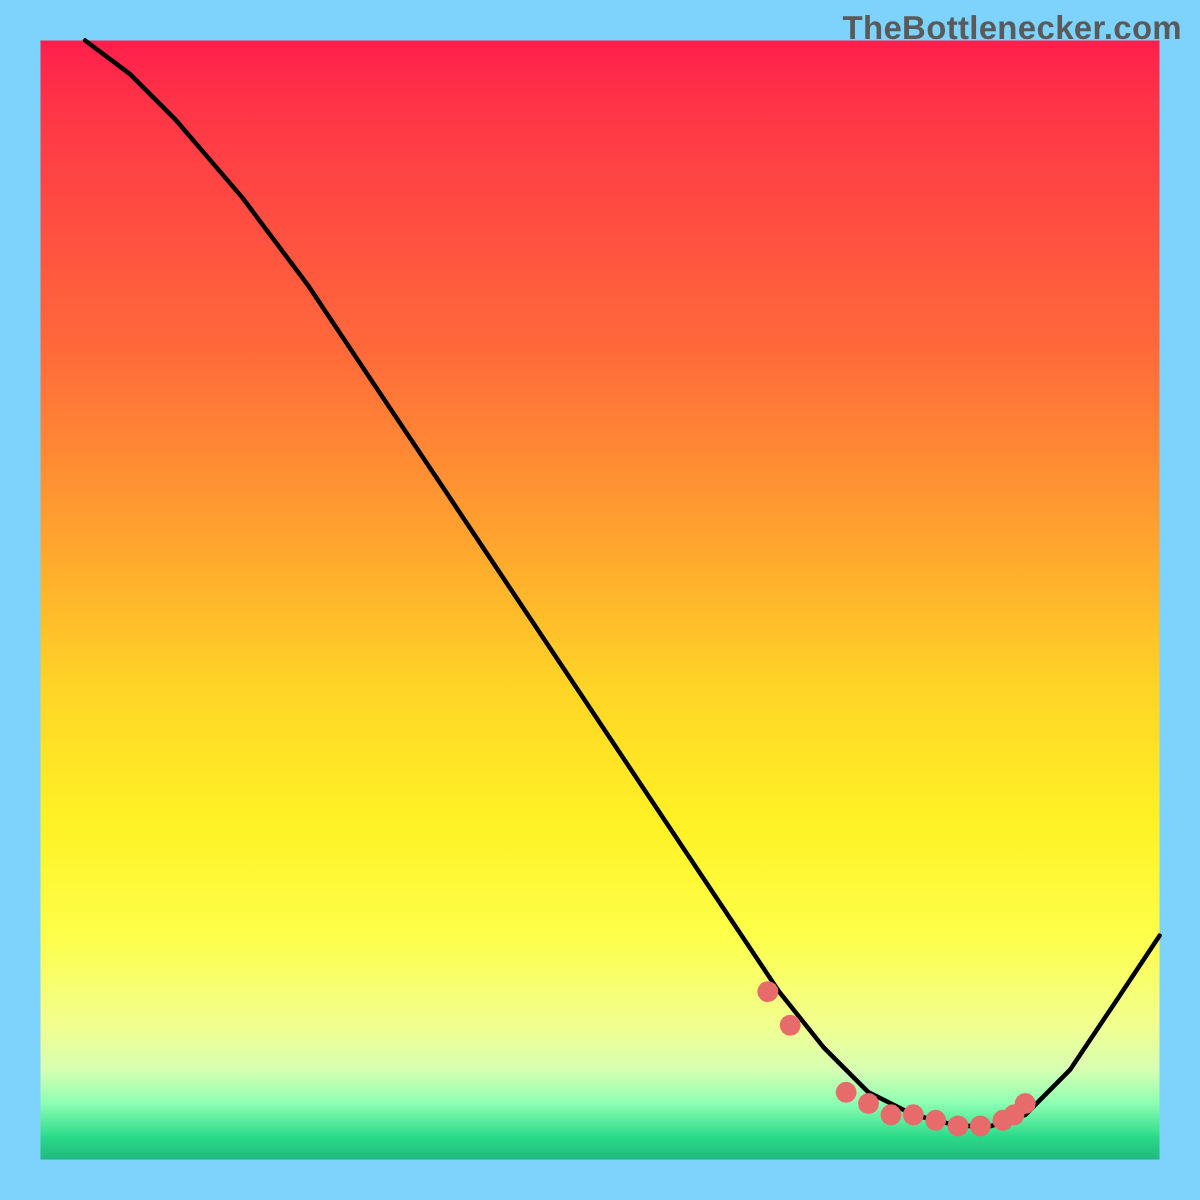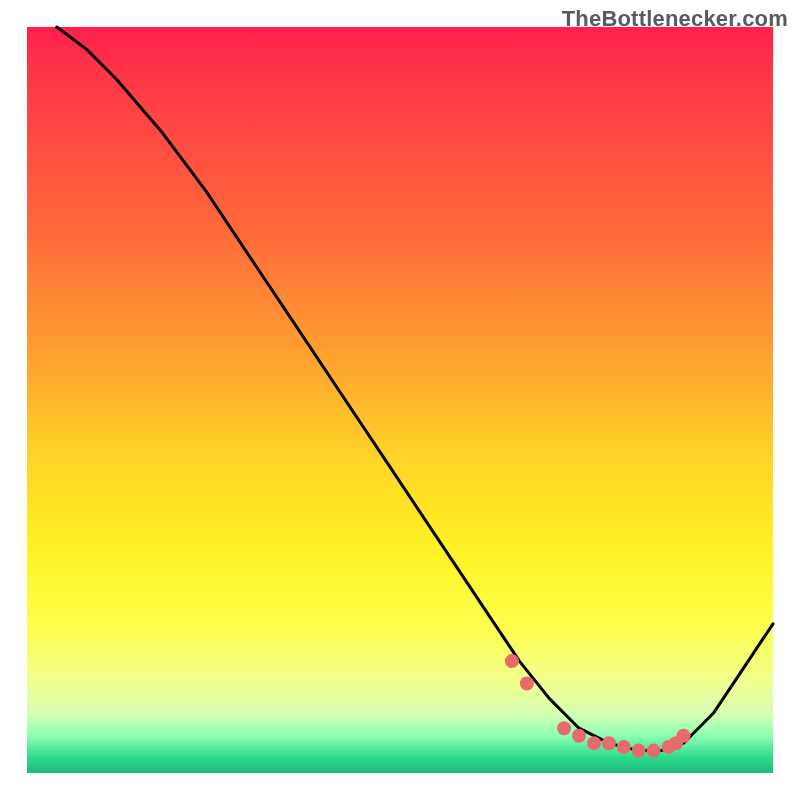--- a/index.html
+++ b/index.html
@@ -8,21 +8,21 @@
     background: #000;
     width: 800px;
     height: 800px;
     overflow: hidden;
     font-family: Arial, Helvetica, sans-serif;
   }
   .frame {
     position: relative;
     width: 800px;
     height: 800px;
-    background: #ffffff;
+    background: #7dd3fc;
   }
   .watermark {
     position: absolute;
     top: 6px;
     right: 12px;
     color: #5a5a5a;
     font-size: 22px;
     font-weight: 600;
     letter-spacing: 0.2px;
     z-index: 4;

